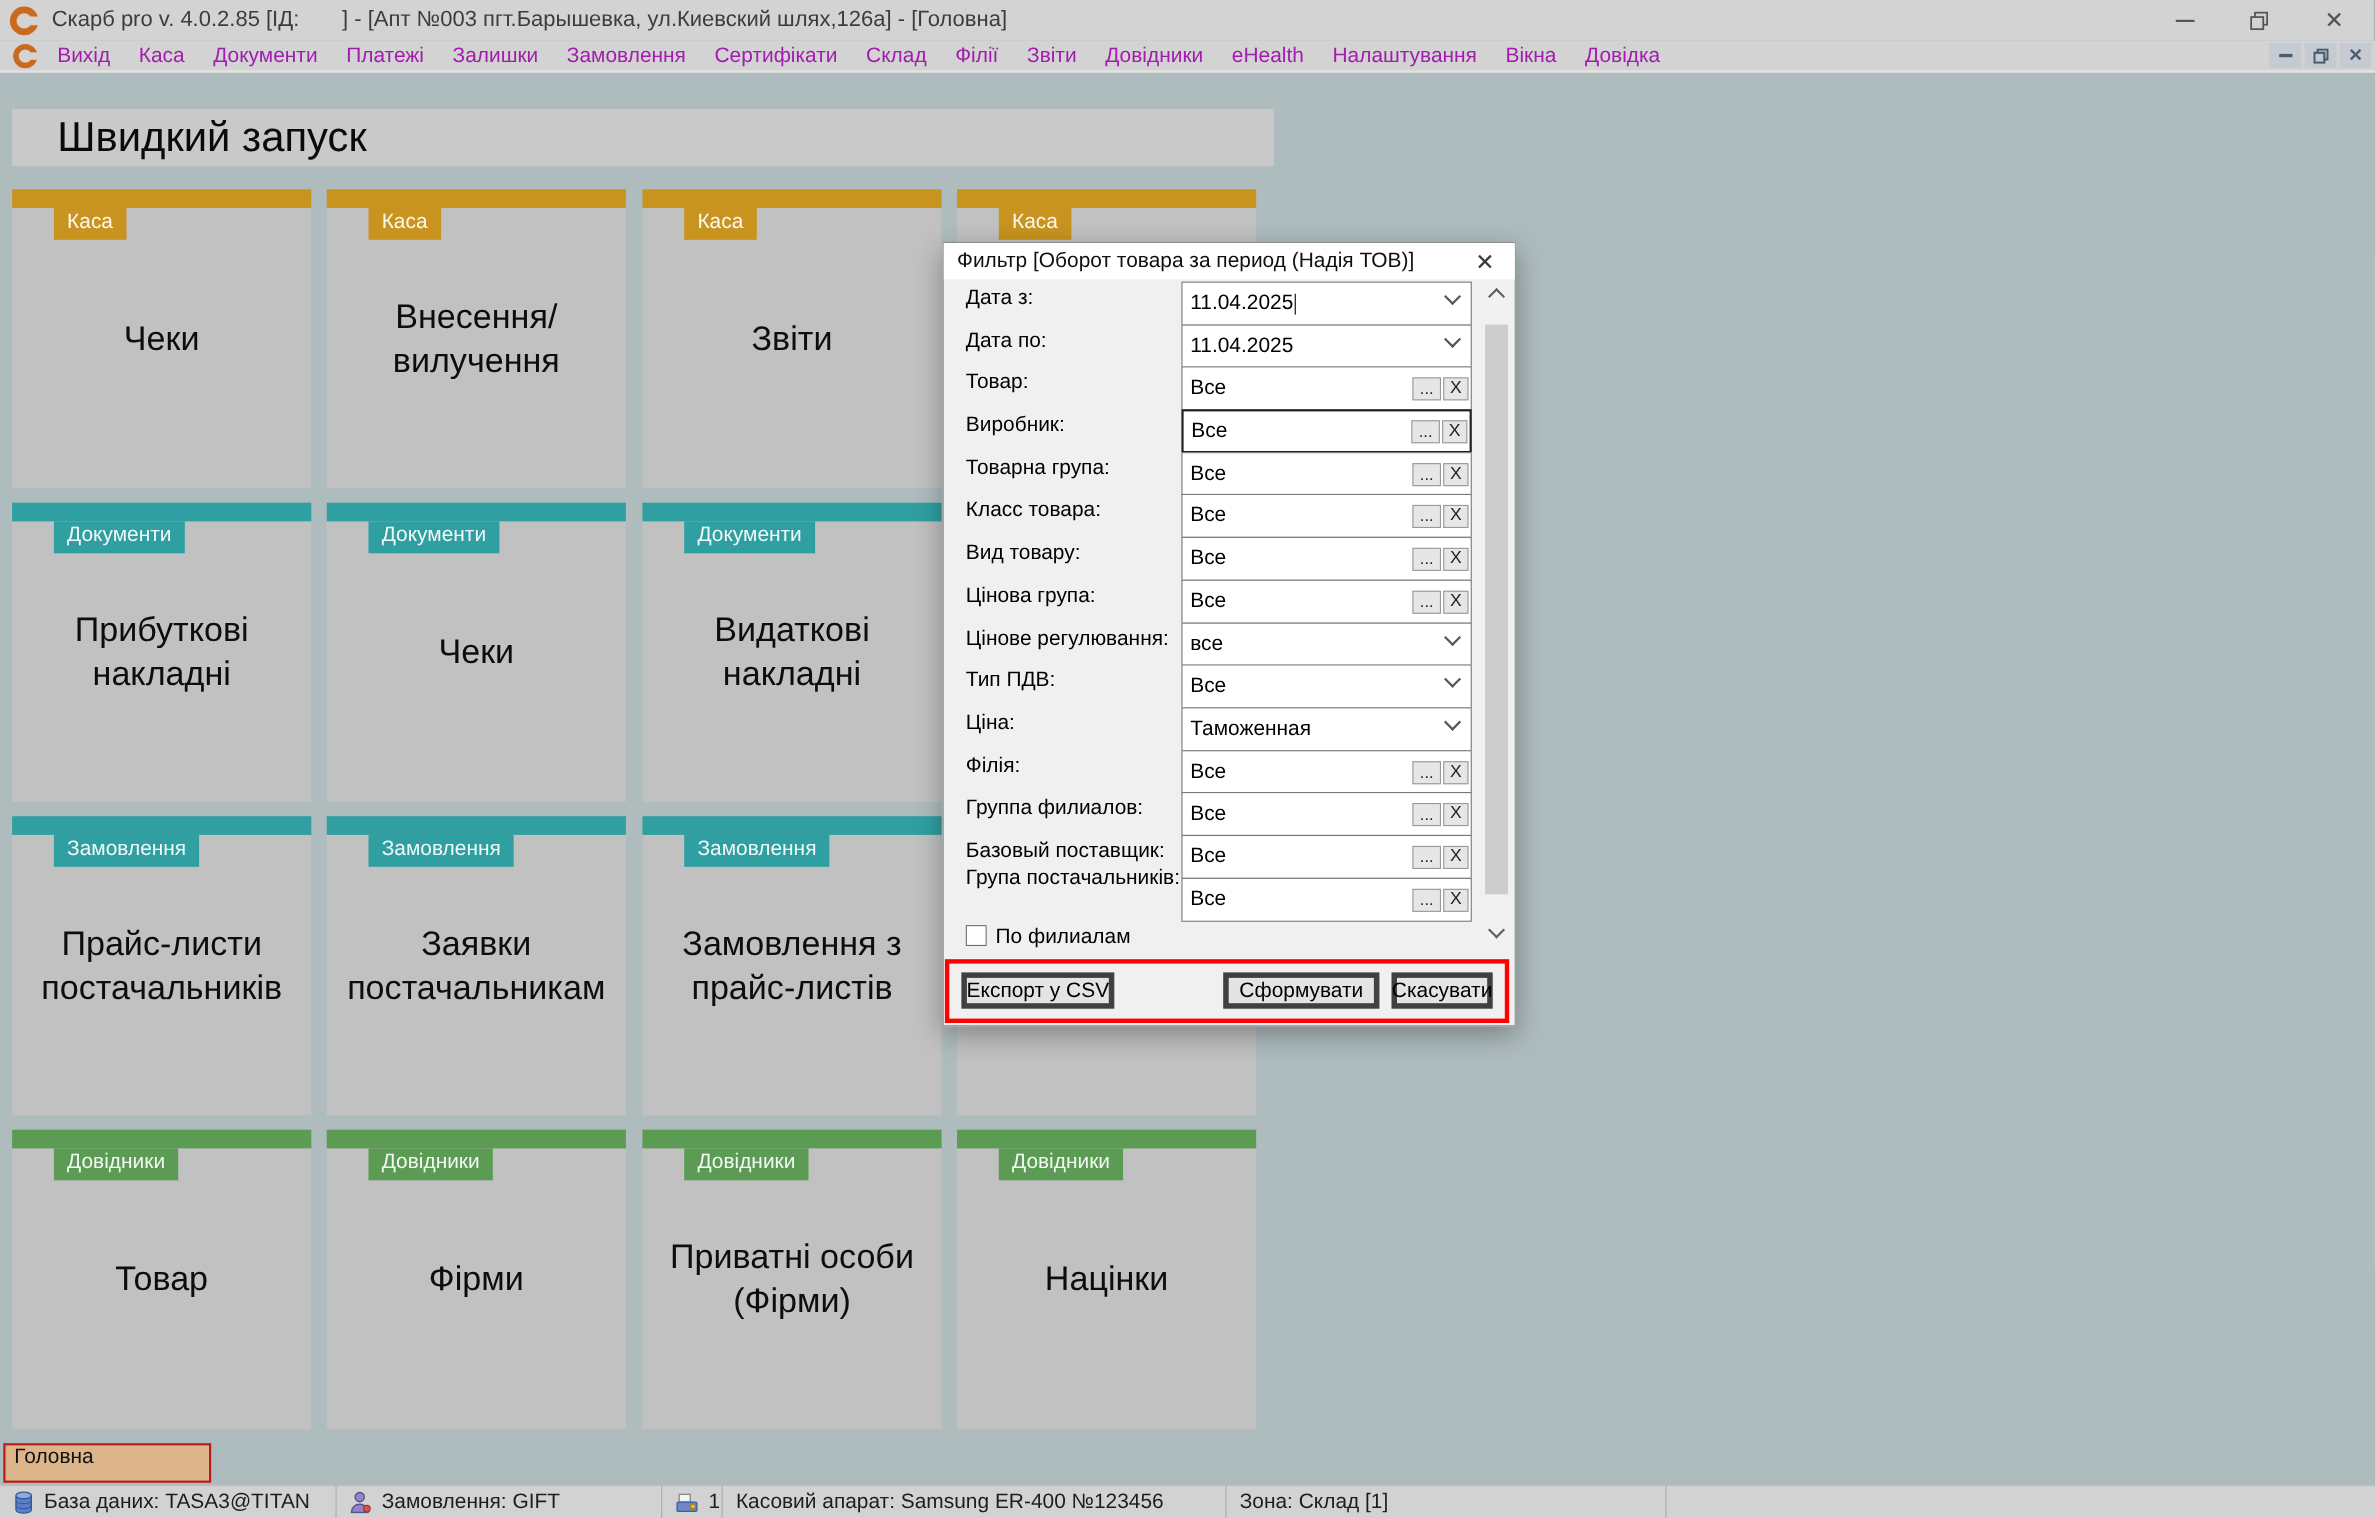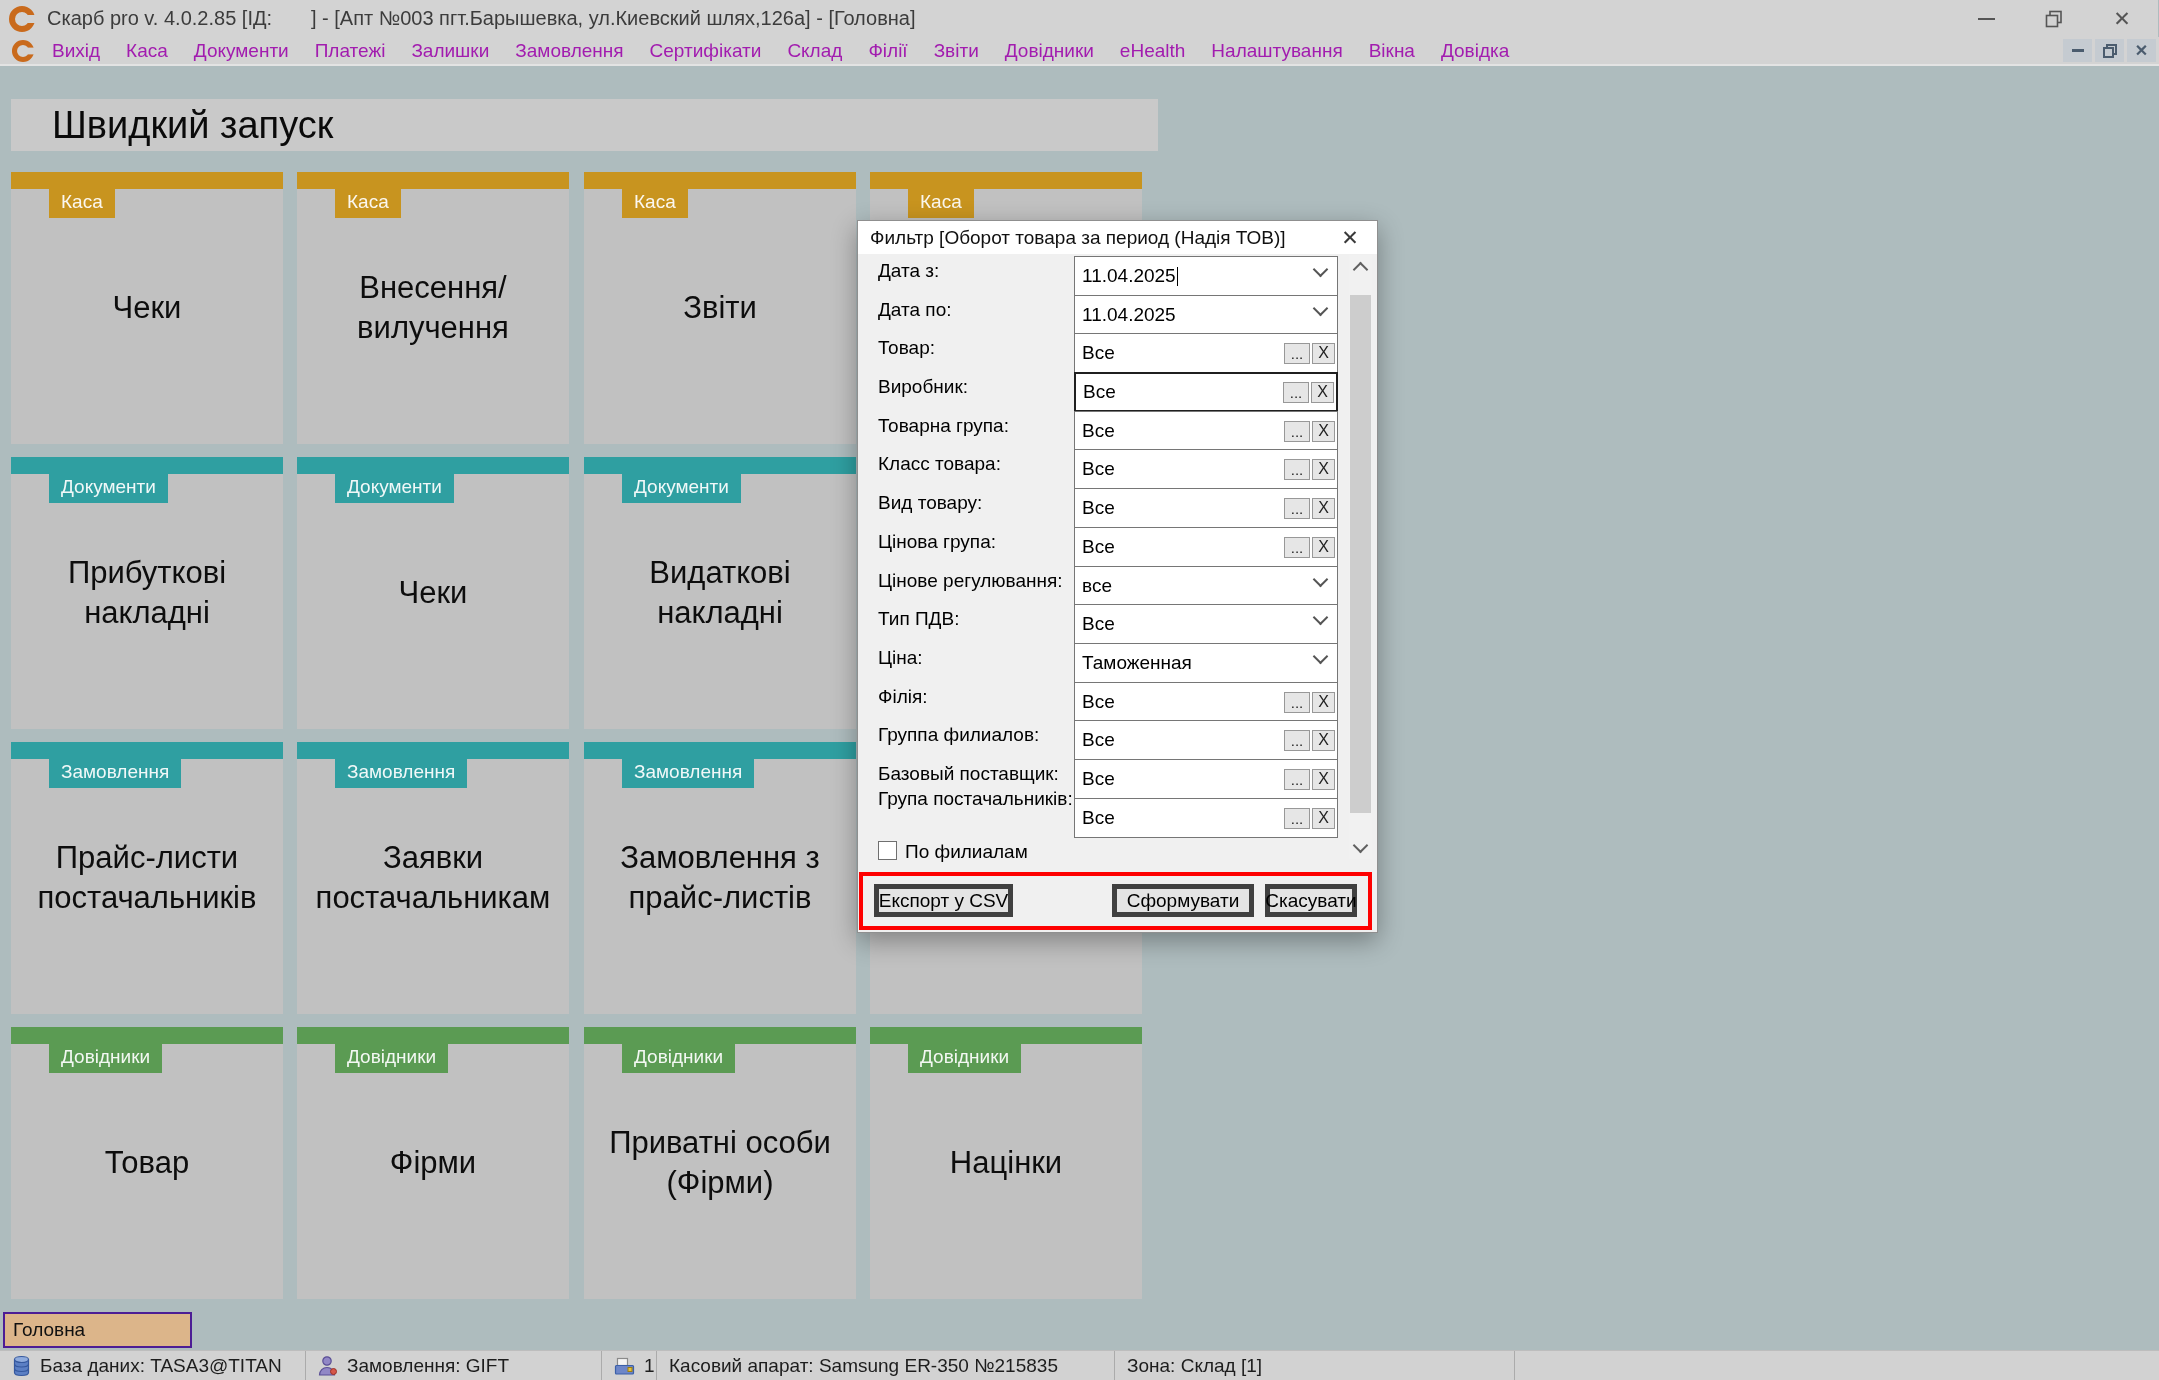--- a/index.html
+++ b/index.html
@@ -79,21 +79,21 @@
 
   .red-box{position:absolute;left:1px;top:651px;width:505px;height:50px;border:4px solid #fe0000;}
   .dbtn{position:absolute;top:663px;height:33px;background:#e4e4e4;border:5px solid #404040;box-sizing:border-box;
         font-size:19px;color:#000;display:flex;align-items:center;justify-content:center;white-space:nowrap;}
   .dbtn.export{left:16px;width:139px;}
   .dbtn.generate{left:254px;width:142px;}
   .dbtn.cancel{left:407px;width:92px;}
 
   
   .main-tab{position:absolute;left:3px;top:1312px;width:189px;height:36px;background:#dcb58a;
-            border:2px solid #4c1d95;box-sizing:border-box;display:flex;align-items:center;
+            border:2px solid #b91c1c;box-sizing:border-box;display:flex;
             padding-left:8px;font-size:19px;color:#111;}
   .statusbar{position:absolute;left:0;top:1350px;width:2159px;height:30px;background:#d2d2d2;
              border-top:1px solid #bdbdbd;box-sizing:border-box;font-size:19px;color:#1d1d1d;}
   .sseg{position:absolute;top:0;height:100%;display:flex;align-items:center;gap:9px;
         padding-left:12px;border-right:1px solid #ababab;box-sizing:border-box;}
   .sseg svg{flex:0 0 auto;}
 </style>
 </head>
 <body>
 
@@ -416,20 +416,20 @@
     </span>
     <span class="sseg" style="left:602px;width:55px">
       <svg width="21" height="20" viewBox="0 0 21 20">
         <rect x="3.5" y="2.5" width="10" height="7" fill="#f4f4f4" stroke="#8a8a8a" stroke-width="1.2"></rect>
         <rect x="1.5" y="9.5" width="18" height="8.5" rx="1" fill="#6d86c8" stroke="#3a5fa8" stroke-width="1.2"></rect>
         <rect x="14" y="11.5" width="4" height="4" fill="#e8c33a" stroke="#9a7d13" stroke-width="1"></rect>
       </svg>
       <span>1</span>
     </span>
     <span class="sseg" style="left:657px;width:458px">
-      <span>Касовий апарат: Samsung ER-350 №215835</span>
+      <span>Касовий апарат: Samsung ER-400 №123456</span>
     </span>
     <span class="sseg" style="left:1115px;width:400px">
       <span>Зона: Склад [1]</span>
     </span>
   </div>
 
 </div>
 
 </body></html>

